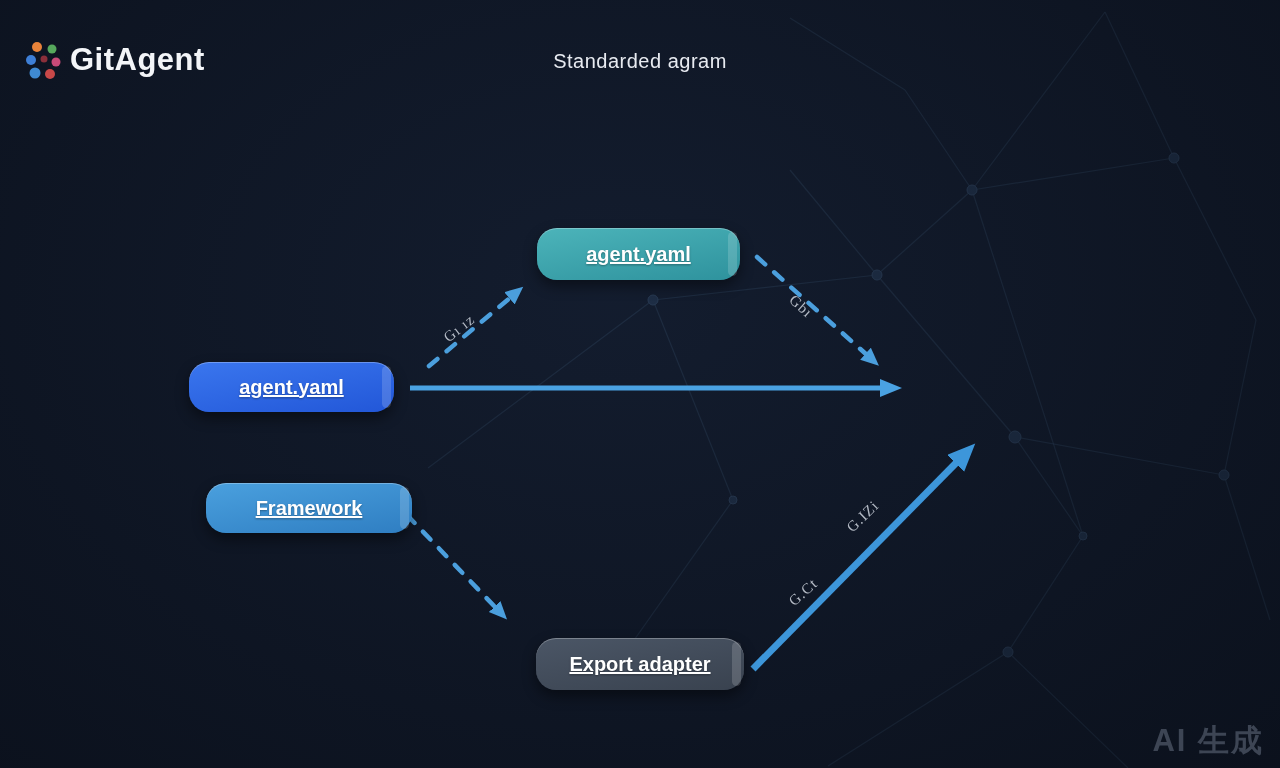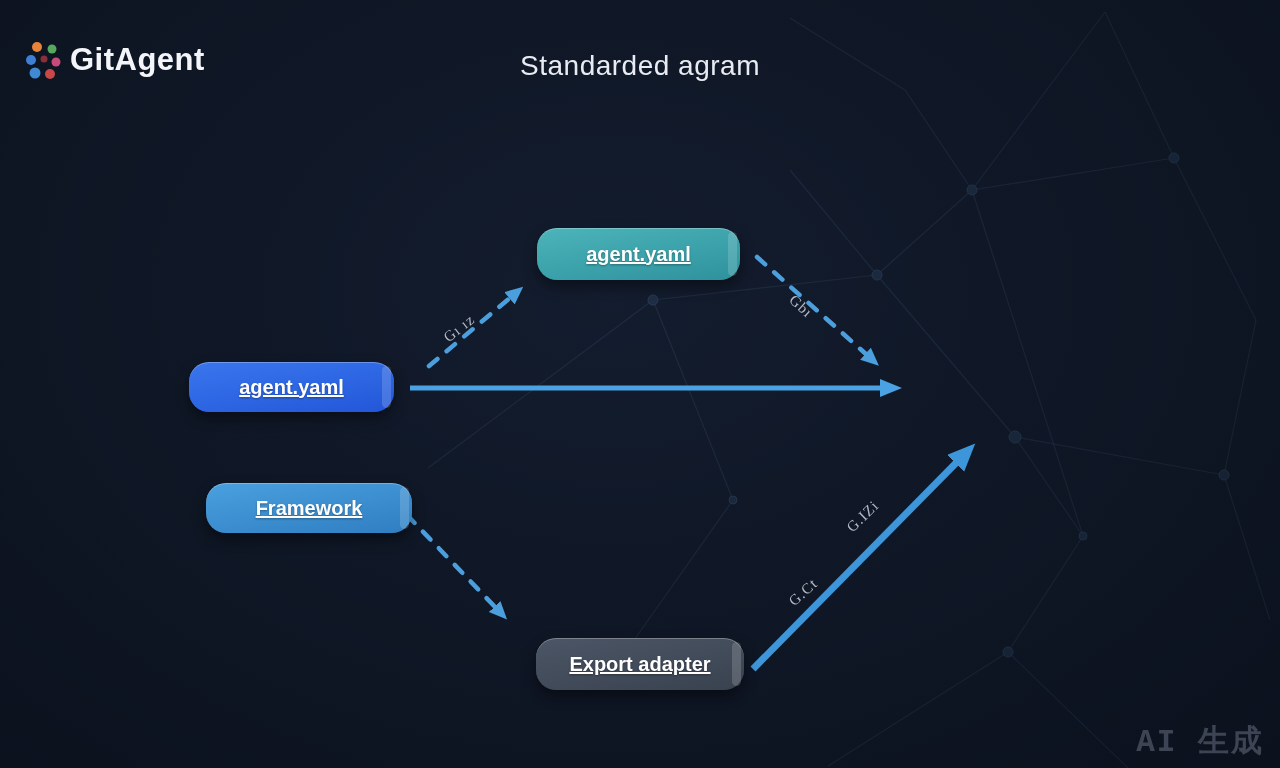--- a/index.html
+++ b/index.html
@@ -15,21 +15,21 @@
     position:absolute;left:0;top:0;width:1280px;height:768px;
     background:radial-gradient(ellipse at 48% 38%, rgba(27,39,62,0.35) 0%, rgba(8,12,21,0.55) 100%);
     pointer-events:none;
   }
 
   
   .logo{position:absolute;left:22px;top:38px;display:flex;align-items:center;gap:8px;}
   .logo-text{color:#f3f5f8;font-size:31px;font-weight:bold;letter-spacing:0.5px;}
   .title{
     position:absolute;left:0;top:50px;width:1280px;text-align:center;
-    color:#e8ebf1;font-size:28px;font-weight:400;letter-spacing:0.5px;
+    color:#e8ebf1;font-size:20px;font-weight:400;letter-spacing:0.5px;
   }
 
   
   .node{
     position:absolute;display:flex;align-items:center;justify-content:center;
     border-radius:20px;color:#ffffff;font-weight:bold;font-size:20px;
     text-shadow:0 1px 2px rgba(0,0,0,0.35);
     box-shadow:0 6px 14px rgba(0,0,0,0.45), inset 0 1px 0 rgba(255,255,255,0.28);
     text-decoration:underline;
   }
@@ -49,21 +49,21 @@
     font-family:"Liberation Serif",serif;font-size:15px;letter-spacing:1px;
     white-space:nowrap;
   }
   .el-1{left:442px;top:320px;transform:rotate(-38deg);}
   .el-2{left:788px;top:298px;transform:rotate(42deg);}
   .el-3{left:787px;top:584px;transform:rotate(-42deg);}
   .el-4{left:844px;top:508px;transform:rotate(-44deg);}
 
   .watermark{
     position:absolute;right:16px;bottom:6px;
-    color:#3d4554;font-size:31px;font-weight:bold;letter-spacing:2px;font-family:Liberation Mono, monospace;
+    color:#3d4554;font-size:31px;font-weight:bold;letter-spacing:2px;
   }
 </style>
 </head>
 <body>
 
 <div class="canvas">
 
   <svg class="layer" width="1280" height="768">
     <g stroke="#38506c" stroke-opacity="0.42" stroke-width="1.2" fill="none">
       <line x1="905" y1="90" x2="972" y2="190"></line>

